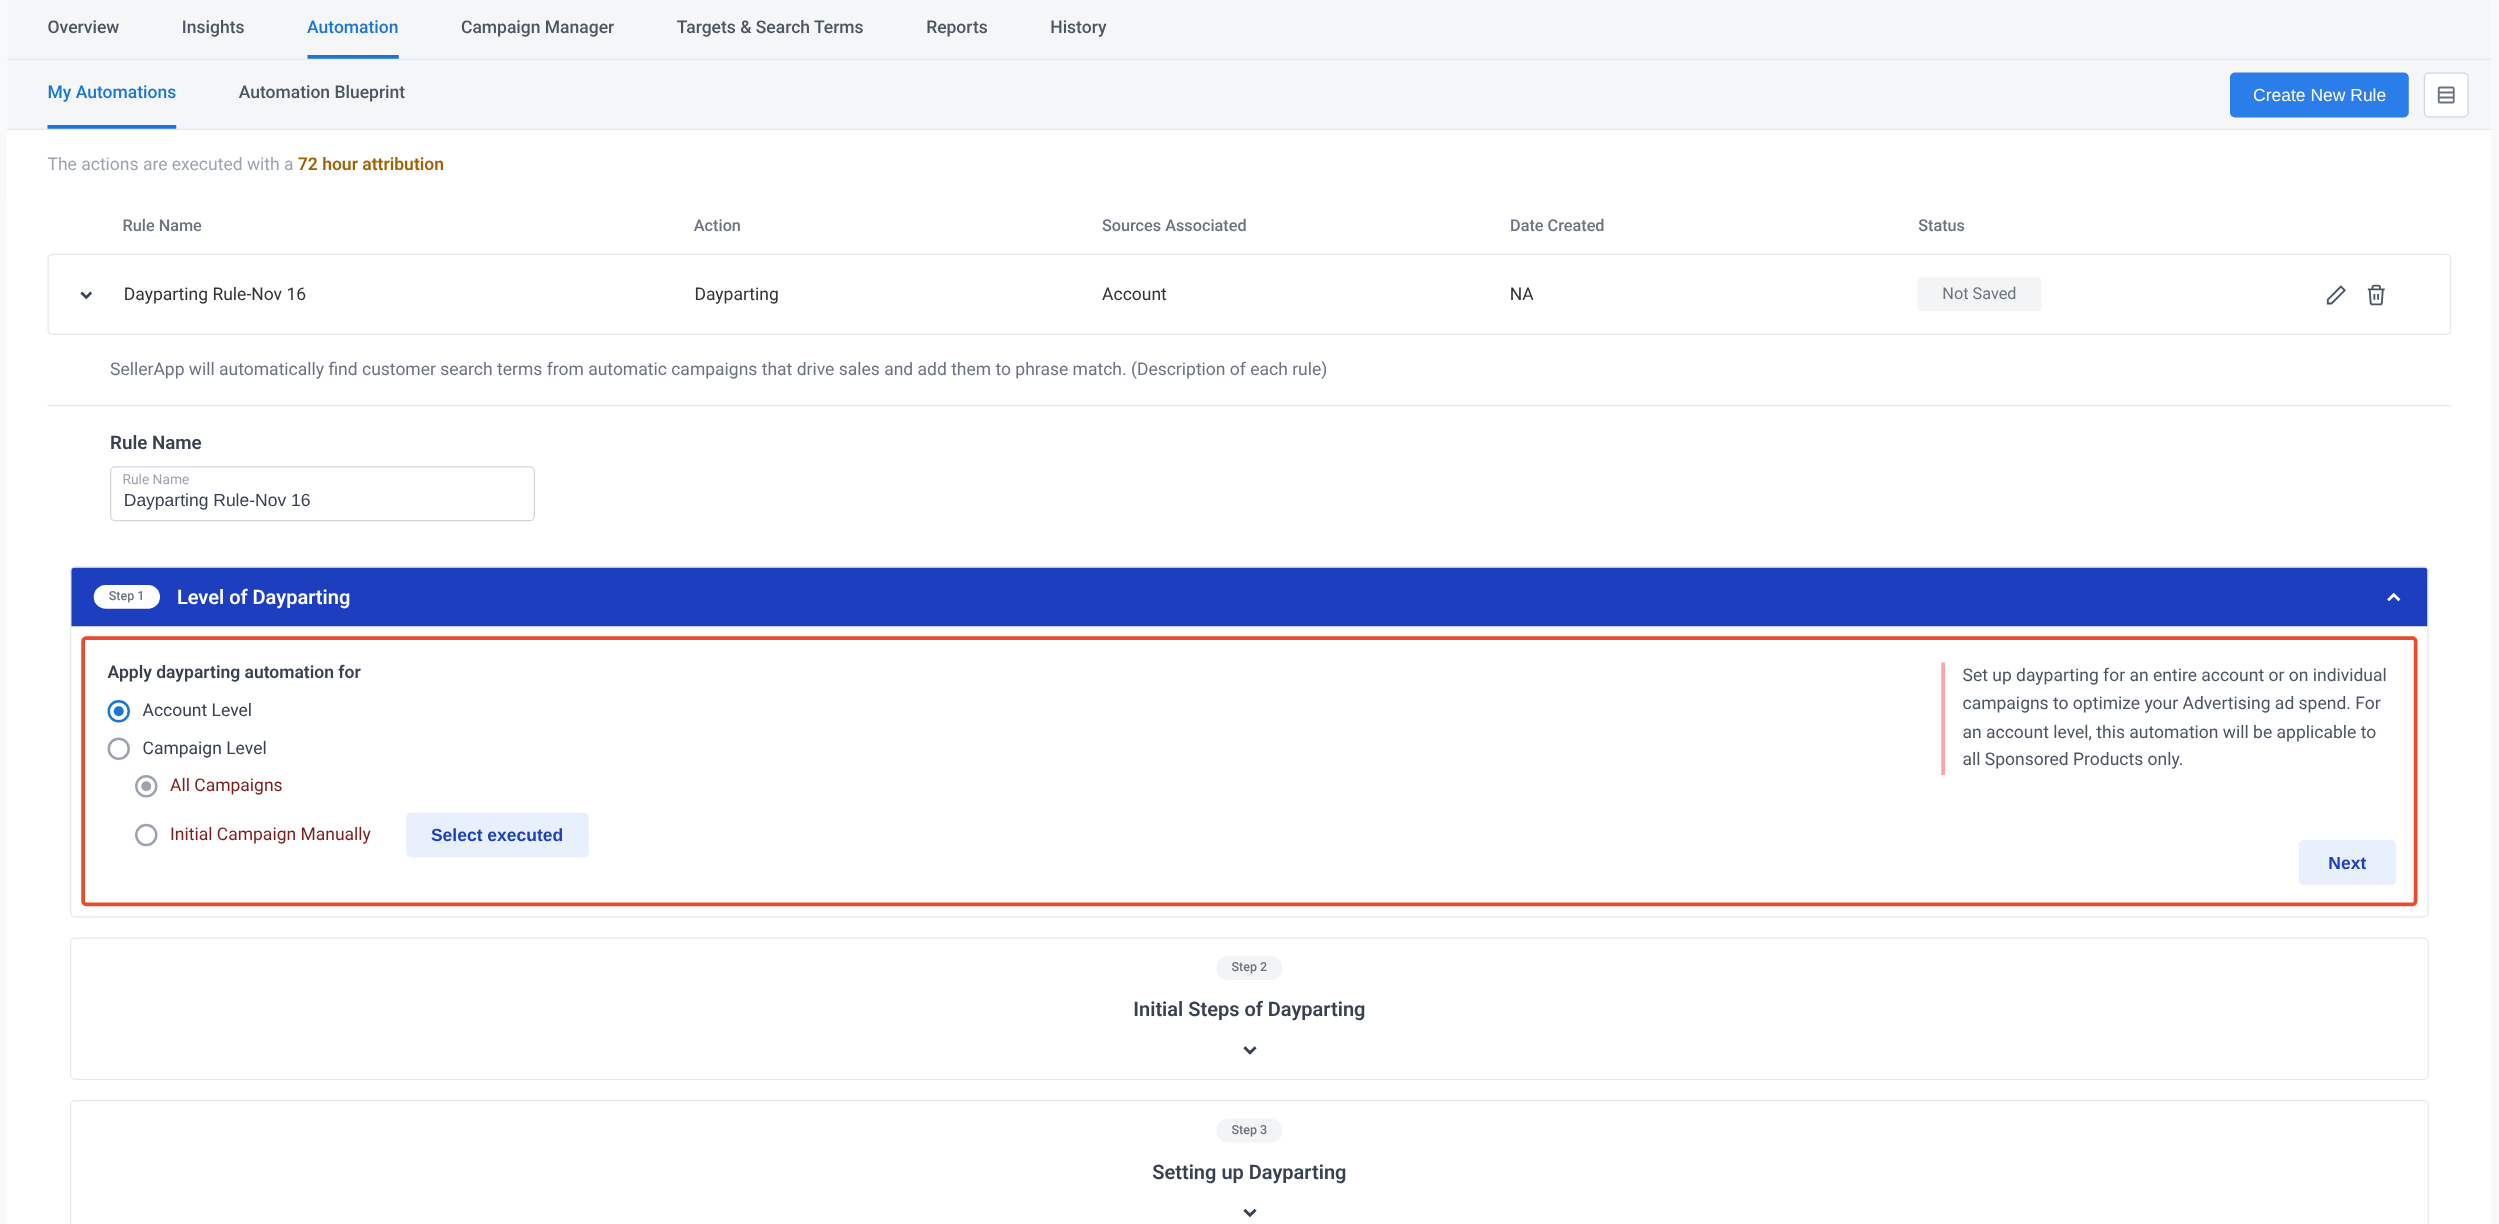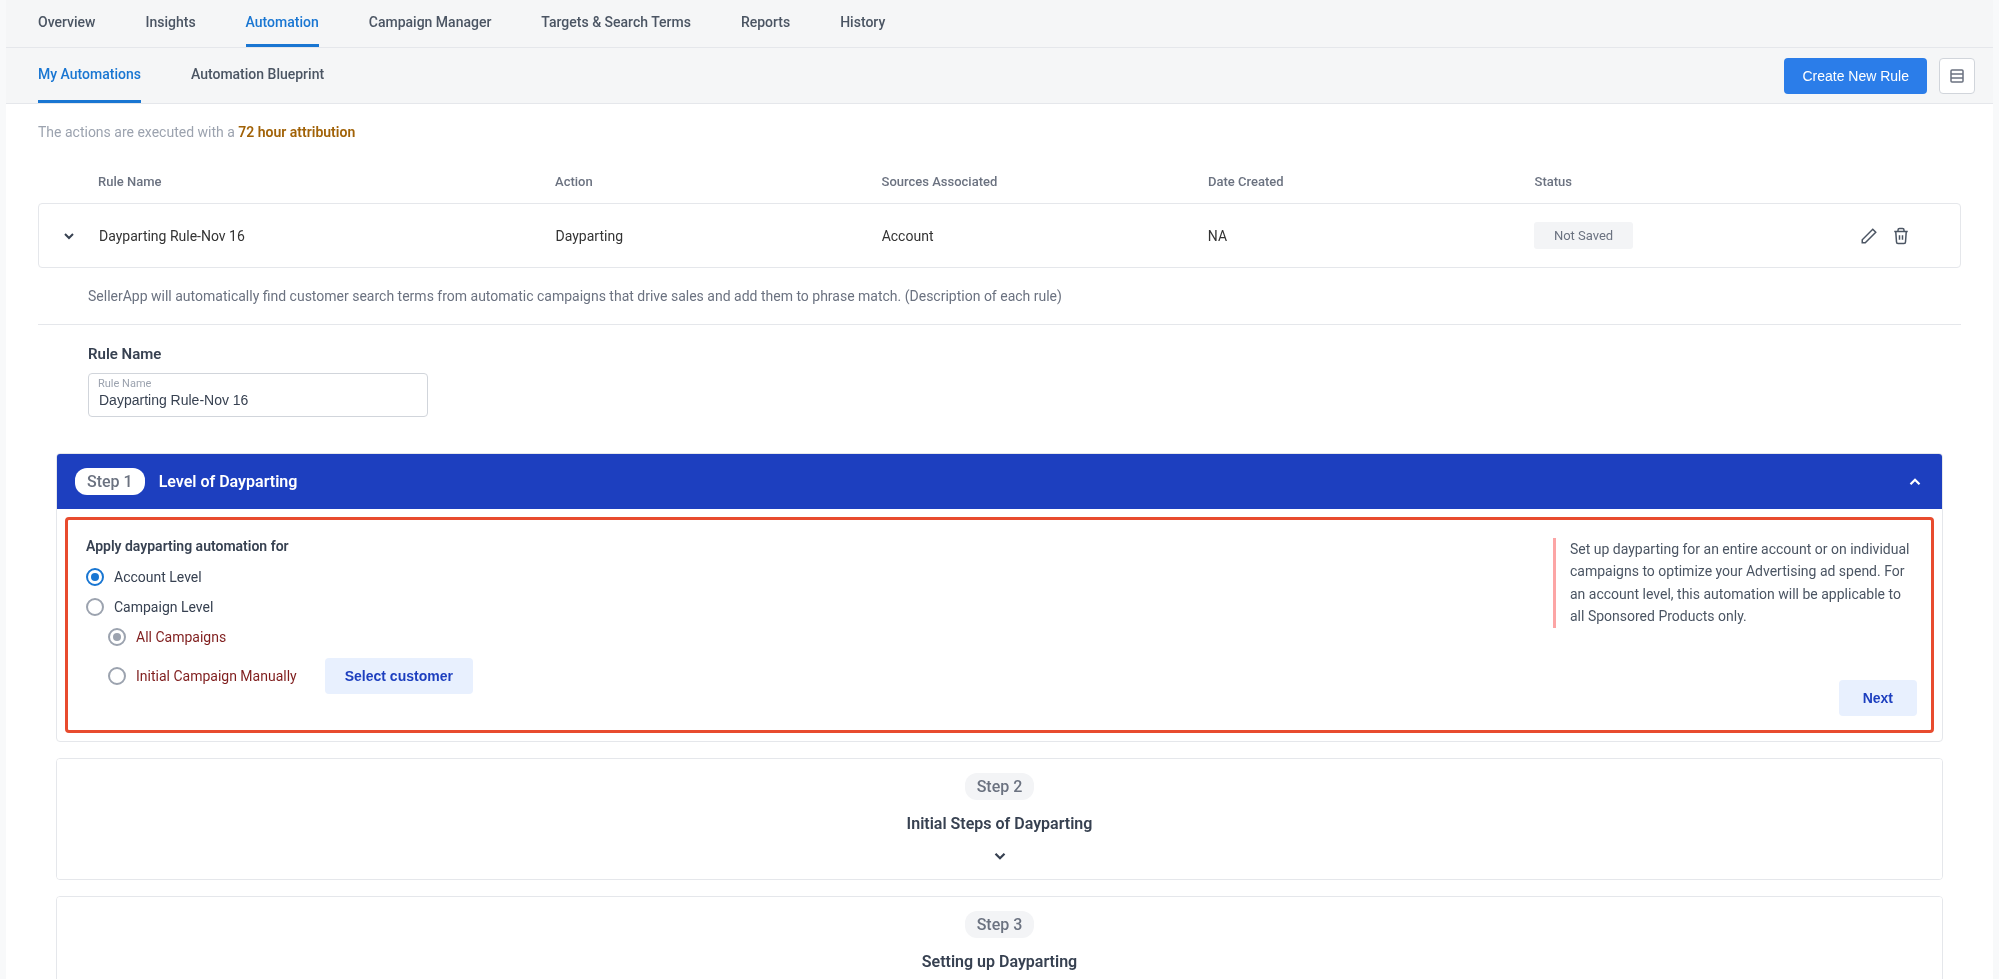--- a/index.html
+++ b/index.html
@@ -194,21 +194,21 @@
 .step-header.collapsed {
   background: #fff;
   color: #374151;
   flex-direction: column;
 }
 .step-chip {
   background: #fff;
   color: #6b7280;
   padding: 4px 12px;
   border-radius: 12px;
-  font-size: 16px;
+  font-size: 10px;
   font-weight: 500;
 }
 .step-header.collapsed .step-chip {
   background: #f3f4f6;
 }
 .step-title {
   font-weight: 600;
   font-size: 16px;
   flex: 1;
 }
@@ -424,21 +424,21 @@
         </div>
 
         <div class="radio-row sub">
           <span class="radio disabled-selected"></span>
           <span class="radio-label">All Campaigns</span>
         </div>
 
         <div class="radio-row sub">
           <span class="radio"></span>
           <span class="radio-label">Initial Campaign Manually</span>
-          <button class="btn-soft">Select customer</button>
+          <button class="btn-soft">Select executed</button>
         </div>
       </div>
 
       <div class="info-col">Set up dayparting for an entire account or on individual campaigns to optimize your Advertising ad spend. For an account level, this automation will be applicable to all Sponsored Products only.</div>
 
       <div class="next-row">
         <button class="btn-next">Next</button>
       </div>
     </div>
   </div>

